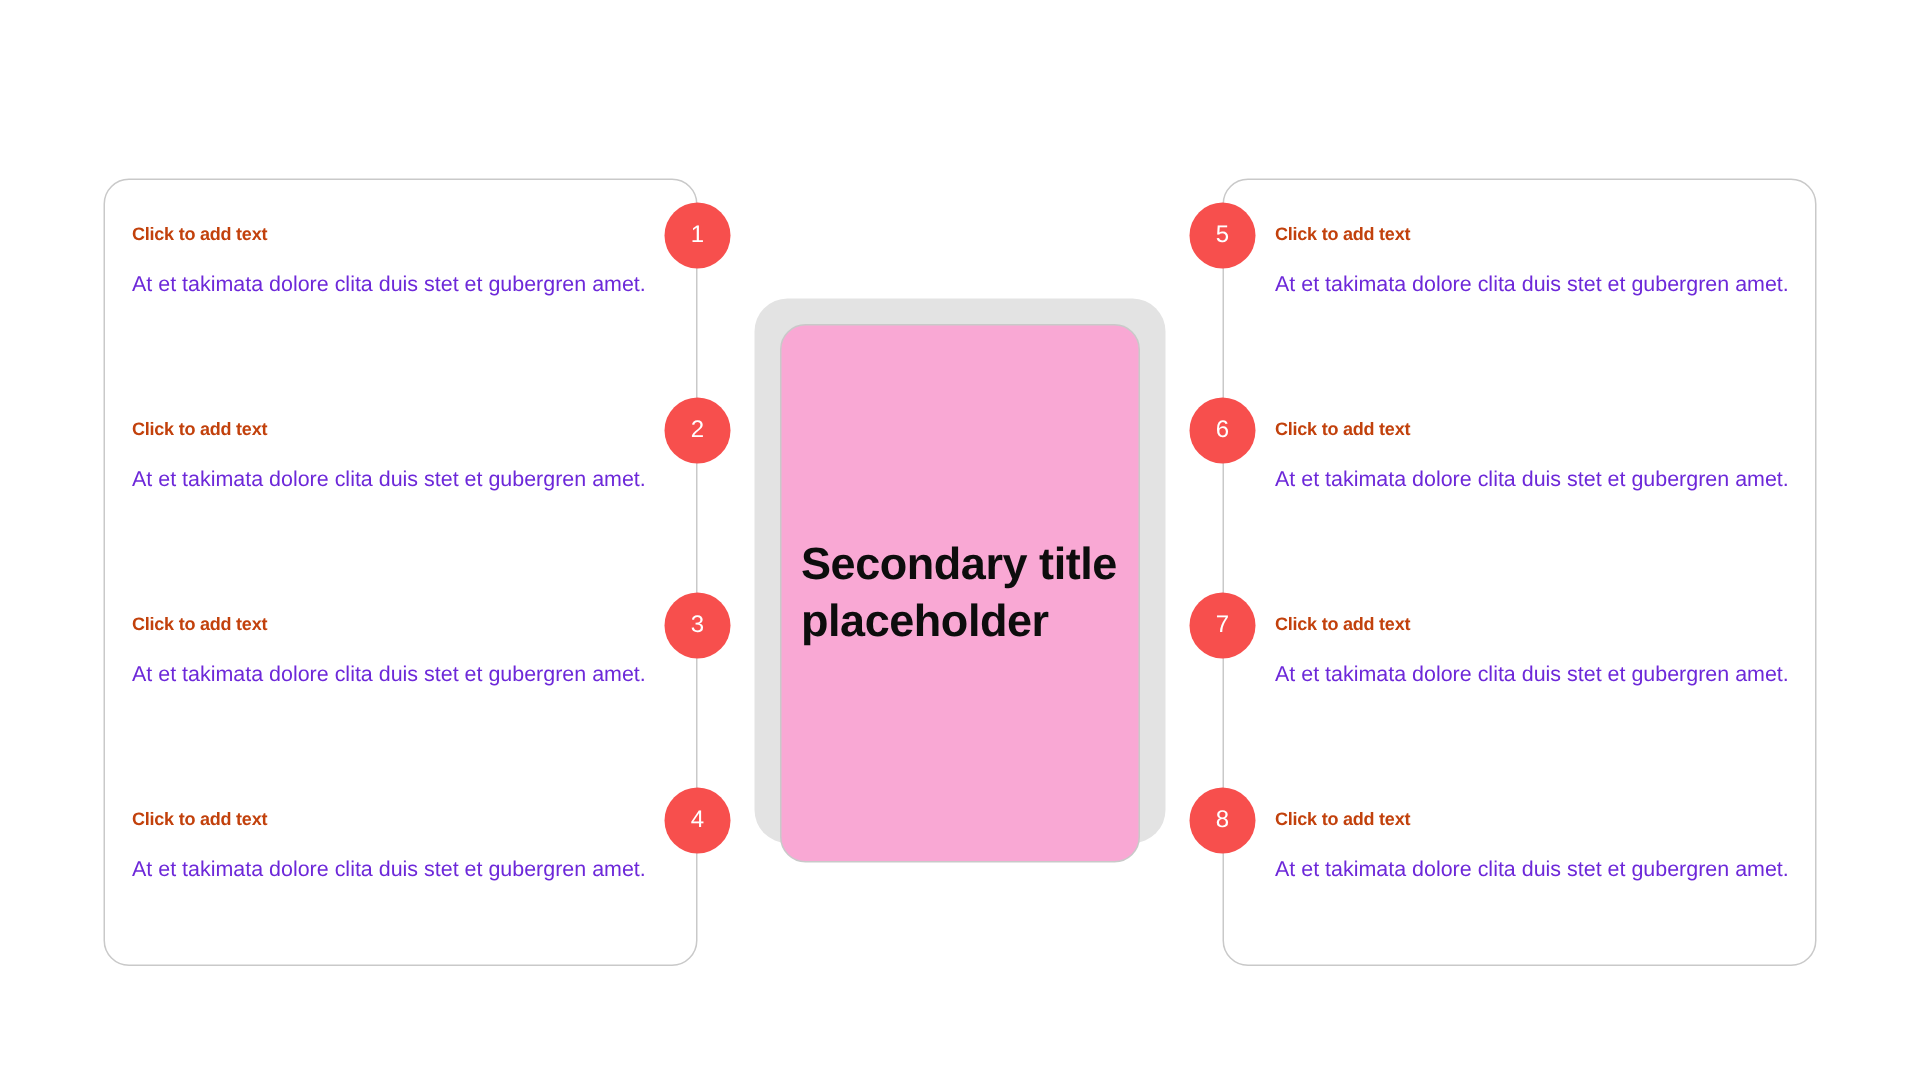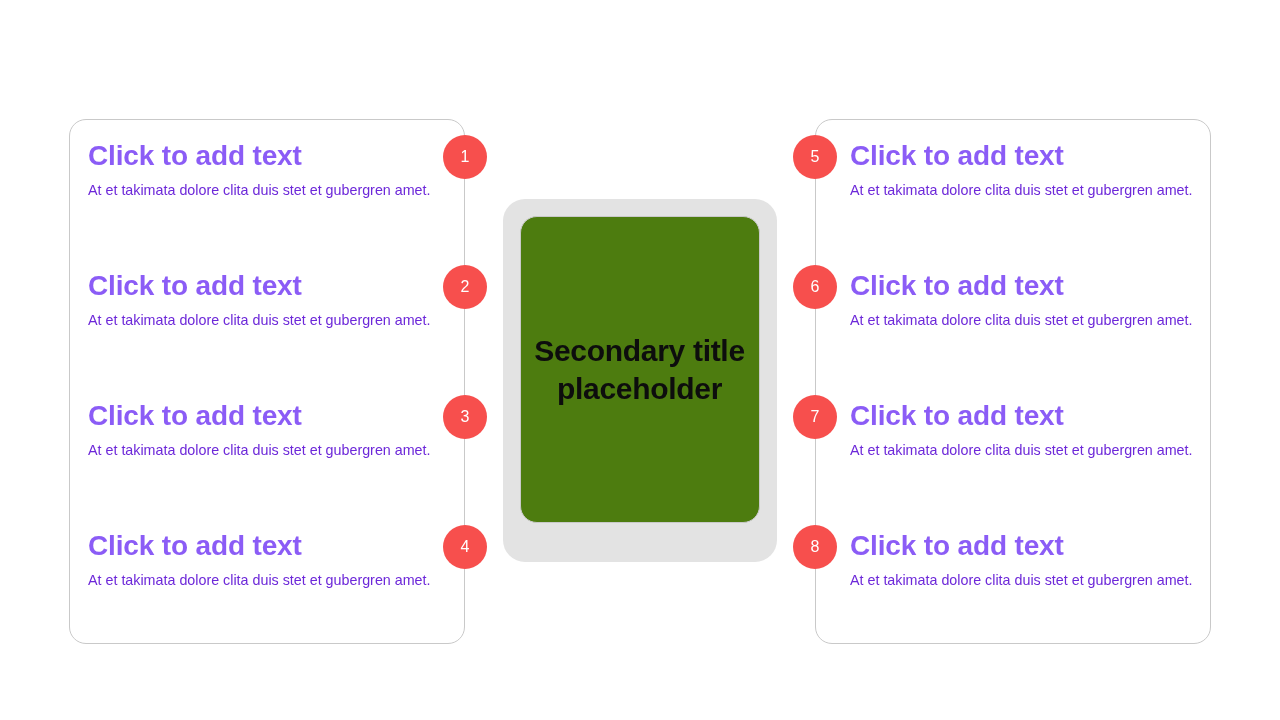--- a/index.html
+++ b/index.html
@@ -43,23 +43,23 @@
 
   
   .item {
     position: absolute;
     width: 350px;
   }
   .item-left { left: 88px; }
   .item-right { left: 850px; }
 
   .item-title {
-    font-size: 28px;
+    font-size: 12px;
     font-weight: bold;
-    color: #8b5cf6;
+    color: #c2410c;
     line-height: 24px;
     letter-spacing: -0.15px;
     margin: 0;
     white-space: nowrap;
   }
   .item-body {
     font-size: 14.3px;
     font-weight: normal;
     color: #6d28d9;
     line-height: 22px;
@@ -93,28 +93,27 @@
     height: 363px;
     background: #e3e3e3;
     border-radius: 22px;
     z-index: 3;
   }
   .center-card {
     position: absolute;
     left: 17px;
     top: 17px;
     width: 240px;
-    height: 307px;
-    background: #4d7c0f;
+    height: 359px;
+    background: #f9a8d4;
     border: 1.3px solid #c9c9c9;
     border-radius: 17px;
     box-sizing: border-box;
     display: flex;
     align-items: center;
-    text-align: center;
   }
   .center-title {
     font-size: 30px;
     font-weight: bold;
     color: #0d0d0d;
     line-height: 38px;
     letter-spacing: -0.3px;
     margin: 0;
     padding: 0 14px 0 13px;
     width: 100%;

